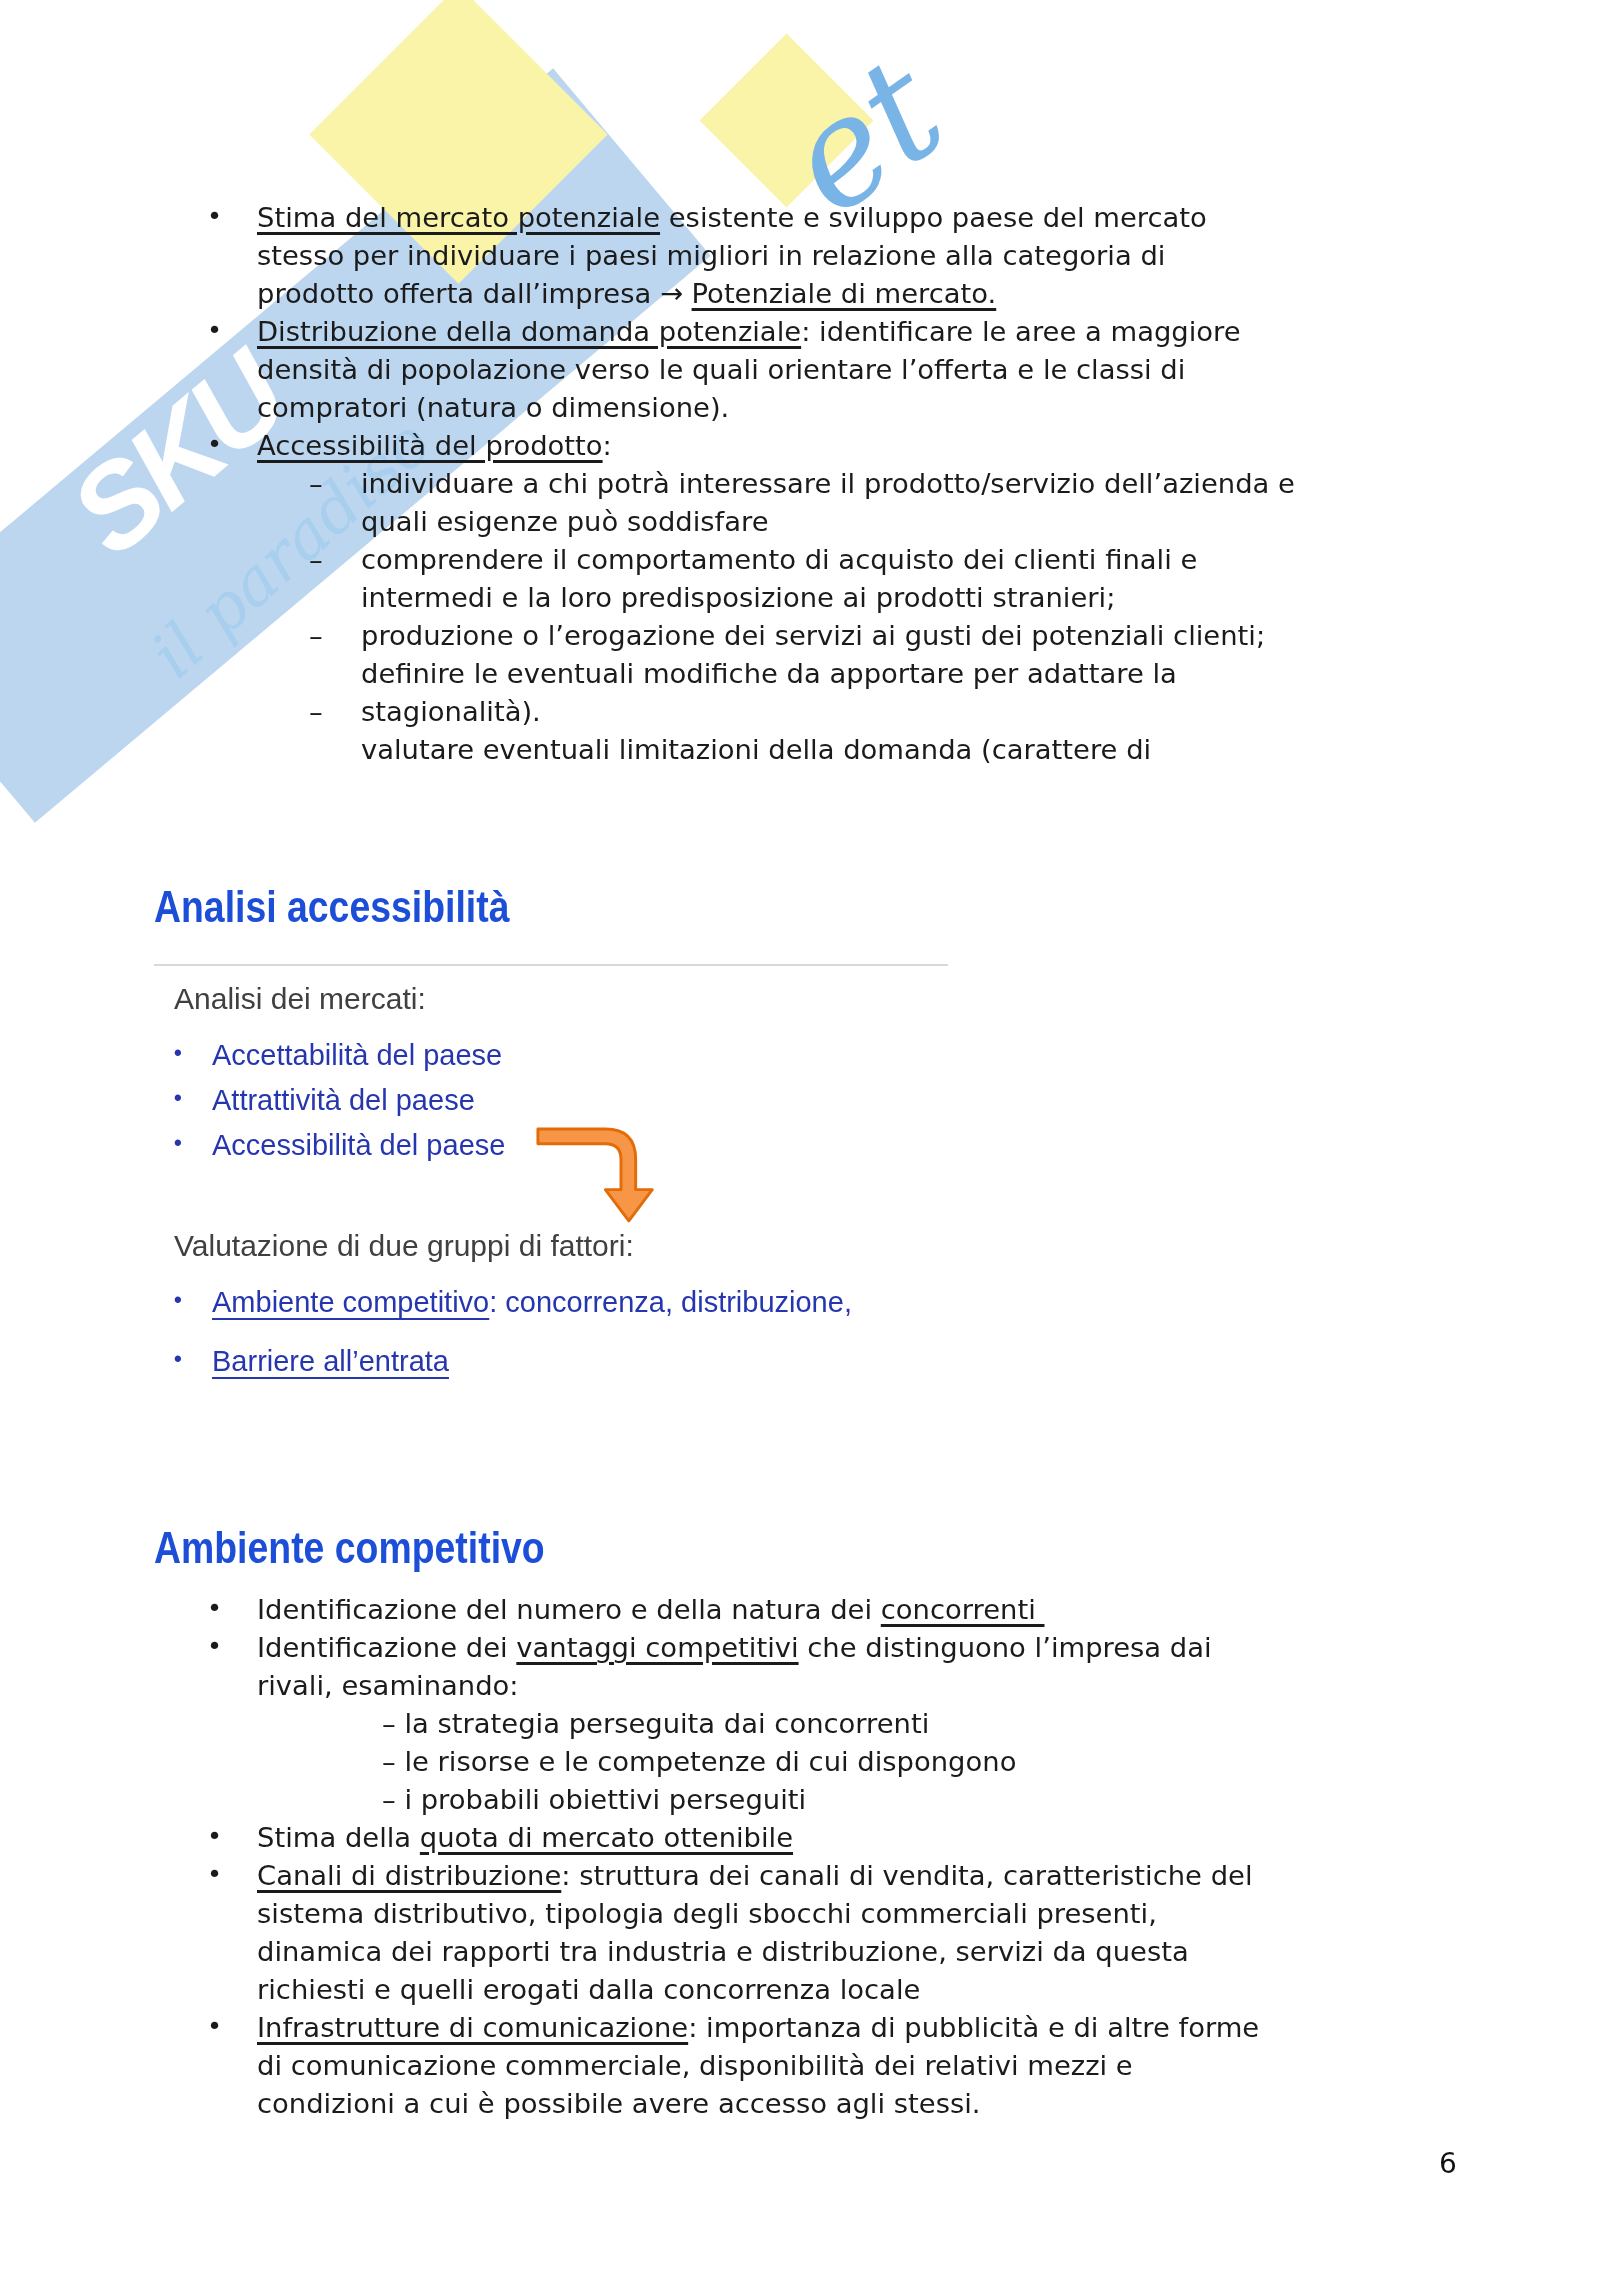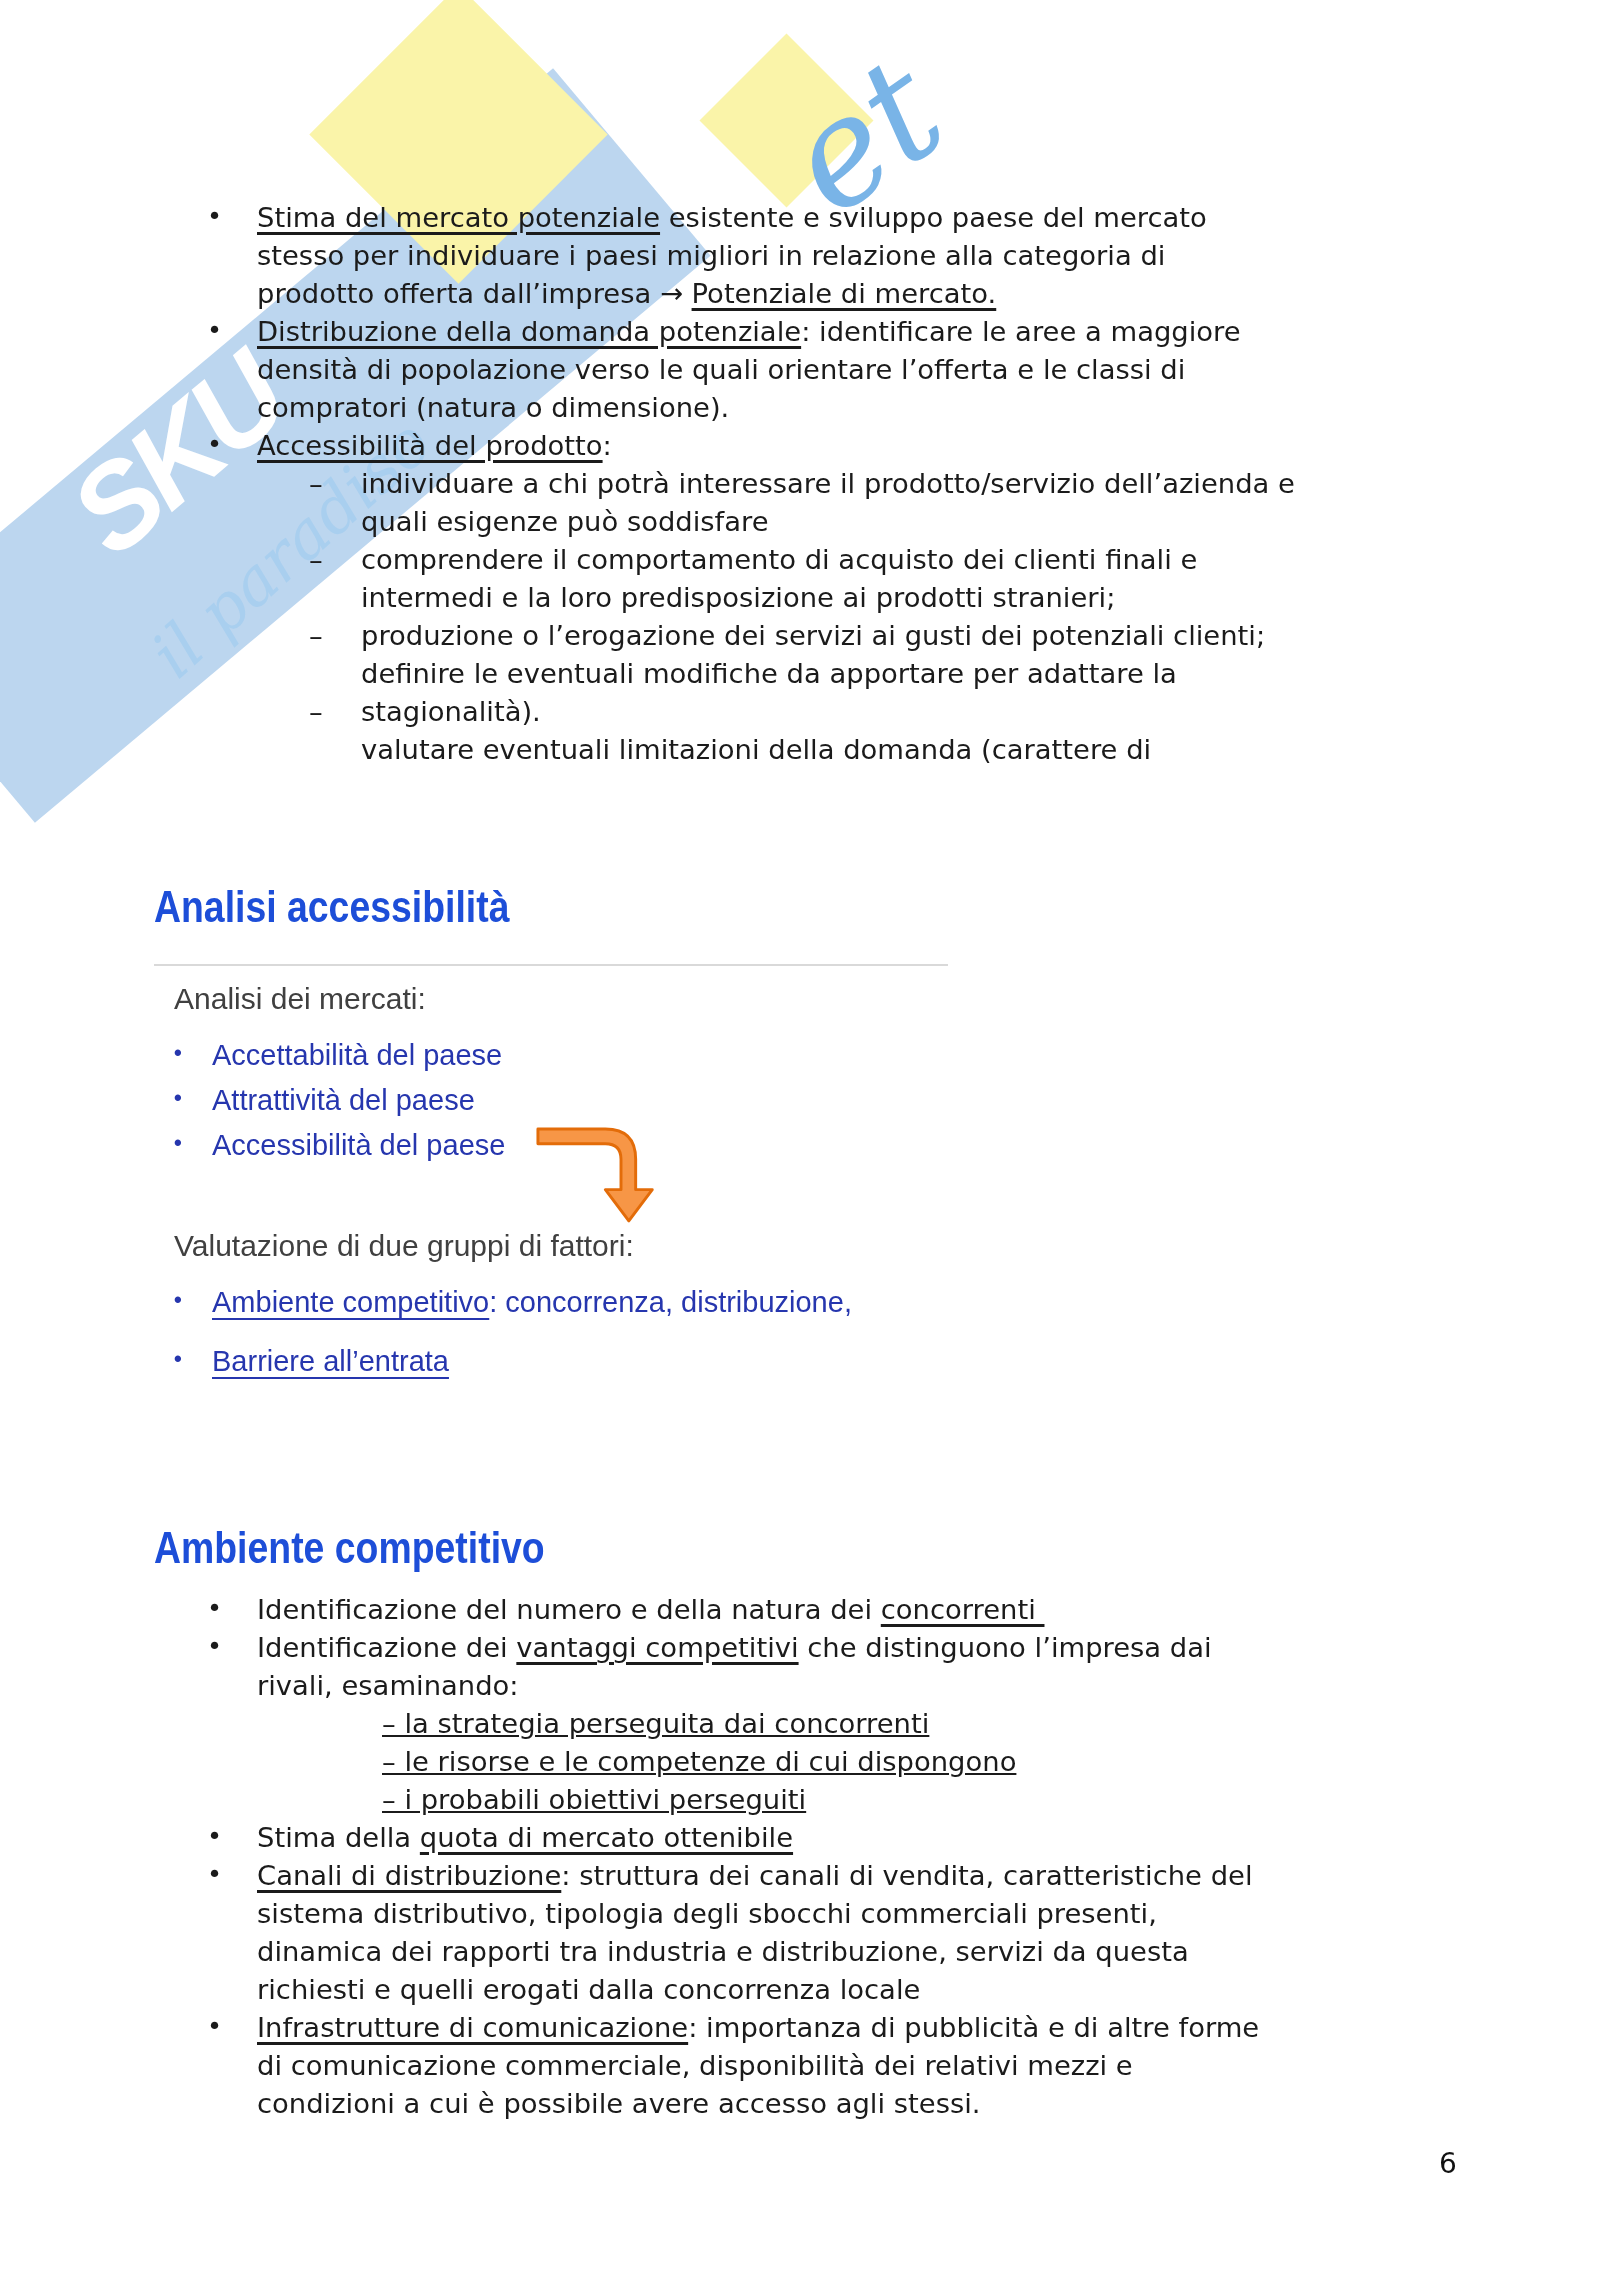--- a/index.html
+++ b/index.html
@@ -19,21 +19,21 @@
   .wm-par{position:absolute;left:162px;top:627px;font-family:"DejaVu Serif",serif;font-style:italic;
           font-size:65px;color:#A9CFEF;transform:rotate(-42deg);transform-origin:left center;white-space:nowrap;}
   
   .content{position:absolute;inset:0;z-index:2;}
   .doc-list{position:absolute;font-size:27.4px;line-height:38px;}
   .doc-list .item{position:relative;}
   .doc-list .l1{padding-left:52px;}
   .doc-list .l1>.marker{position:absolute;left:2px;top:-2px;font-size:25.5px;}
   .doc-list .l2{padding-left:156px;}
   .doc-list .l2>.marker{position:absolute;left:104px;top:0;font-size:27.4px;}
-  .doc-list .l3{padding-left:177px;text-decoration:underline;}
+  .doc-list .l3{padding-left:177px;}
   .ln{white-space:pre-wrap;}
   .u{text-decoration:underline;text-decoration-thickness:2.5px;text-underline-offset:4.9px;}
   .h-doc{position:absolute;color:#1d4ed8;}
   .h-doc .hx{display:inline-block;font-family:"Liberation Sans",sans-serif;font-weight:bold;
              font-size:44px;transform:scaleX(0.85);transform-origin:left bottom;white-space:nowrap;}
   .fig-sep{position:absolute;background:#D9D9D9;height:2px;}
   .fig-text{position:absolute;font-family:"Liberation Sans",sans-serif;color:#404040;font-size:30px;white-space:nowrap;}
   .fig-list{position:absolute;font-family:"Liberation Sans",sans-serif;color:#2636AE;font-size:29px;line-height:45px;}
   .fig-list .item{position:relative;padding-left:48px;}
   .fig-list .marker{position:absolute;left:9.8px;top:-2px;font-size:23.5px;}

